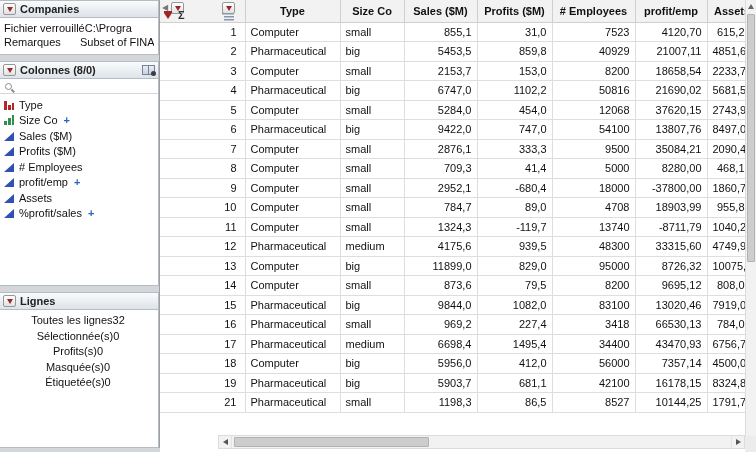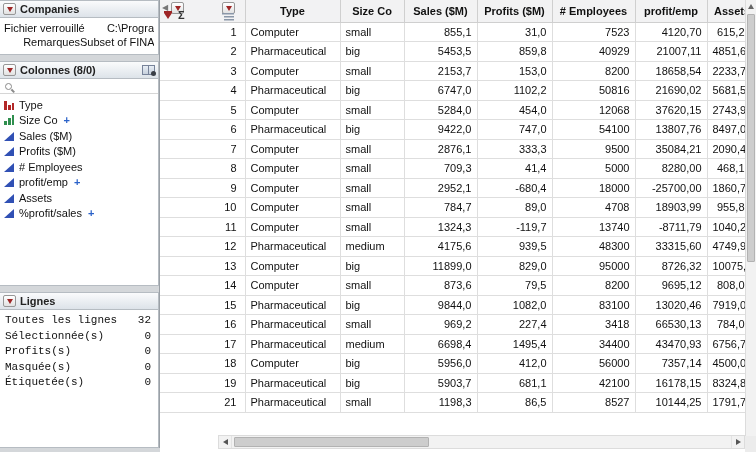--- a/index.html
+++ b/index.html
@@ -28,22 +28,22 @@
     font-weight:bold; color:#222;
   }
   .rt-btn {
     width:13px; height:12px; display:inline-flex; align-items:center; justify-content:center;
     background:linear-gradient(#ffffff,#e2e2e2); border:1px solid #979797; border-radius:2px; flex:0 0 13px;
   }
   .rt { width:0; height:0; border-left:3.5px solid transparent; border-right:3.5px solid transparent; border-top:5px solid #9e2626; }
 
   .props { padding:3px 4px 0 4px; }
   .prop-row { display:flex; line-height:14px; white-space:nowrap; overflow:hidden; }
-  .plabel { min-width:76px;text-align:right; }
-  .pvalue { flex:1;text-align:right; }
+  .plabel { min-width:76px; }
+  .pvalue { flex:1; }
 
   .cols-tool {
     margin-left:auto; width:13px; height:10px; position:relative;
     border:1px solid #77839a; background:linear-gradient(#e8eef5,#c7d1dd);
   }
   .cols-tool::after { content:""; position:absolute; left:5px; top:0; bottom:0; width:1px; background:#77839a; }
   .cols-tool::before { content:""; position:absolute; right:-2px; bottom:-2px; width:5px; height:5px; background:#3a3f46; border-radius:50%; }
 
   .search-row { height:15px; flex:0 0 15px; display:flex; align-items:center; padding:0 5px; border-bottom:1px solid #d6d6d6; background:#fff; }
   .mag { width:7px; height:7px; border:1.5px solid #8a8a8a; border-radius:50%; position:relative; }
@@ -58,21 +58,21 @@
       linear-gradient(#b22828,#b22828) 8px bottom/2px 7px no-repeat; }
   .ic-ordinal { background:
       linear-gradient(#2f8f4e,#2f8f4e) 0px bottom/3px 4px no-repeat,
       linear-gradient(#2f8f4e,#2f8f4e) 4px bottom/3px 7px no-repeat,
       linear-gradient(#2f8f4e,#2f8f4e) 8px bottom/2px 10px no-repeat; }
   .ic-continuous::after { content:""; position:absolute; left:0; bottom:0;
       width:0; height:0; border-bottom:9px solid #3050b4; border-left:10px solid transparent; }
   .plus { color:#2b62c9; font-weight:bold; font-size:11px; margin-left:1px; line-height:1; }
 
   .stats { padding:3px 0 0 0; }
-  .stat-row { display:flex; justify-content:space-between; padding:0 7px 0 5px; line-height:15.5px;font-family:Liberation Mono, monospace; }
+  .stat-row { display:flex; justify-content:center; padding:0 7px 0 5px; line-height:15.5px; }
 
   
   .gridwrap { position:relative; flex:1; background:#fff; overflow:hidden; }
   table.grid { border-collapse:collapse; table-layout:fixed; background:#fff; }
   .grid th {
     background:#f2f2f3; border:1px solid #cfcfcf; border-top:none;
     font-weight:bold; font-size:11px; padding:0 4px; height:22px; text-align:center;
     overflow:hidden; white-space:nowrap;
   }
   .grid td {
@@ -338,21 +338,21 @@
             <td class="cell r">8280,00</td>
             <td class="cell r">468,1</td>
           </tr>
           <tr class="drow">
             <td class="rownum">9</td>
             <td class="cell l">Computer</td>
             <td class="cell l">small</td>
             <td class="cell r">2952,1</td>
             <td class="cell r">-680,4</td>
             <td class="cell r">18000</td>
-            <td class="cell r">-25700,00</td>
+            <td class="cell r">-37800,00</td>
             <td class="cell r">1860,7</td>
           </tr>
           <tr class="drow">
             <td class="rownum">10</td>
             <td class="cell l">Computer</td>
             <td class="cell l">small</td>
             <td class="cell r">784,7</td>
             <td class="cell r">89,0</td>
             <td class="cell r">4708</td>
             <td class="cell r">18903,99</td>

